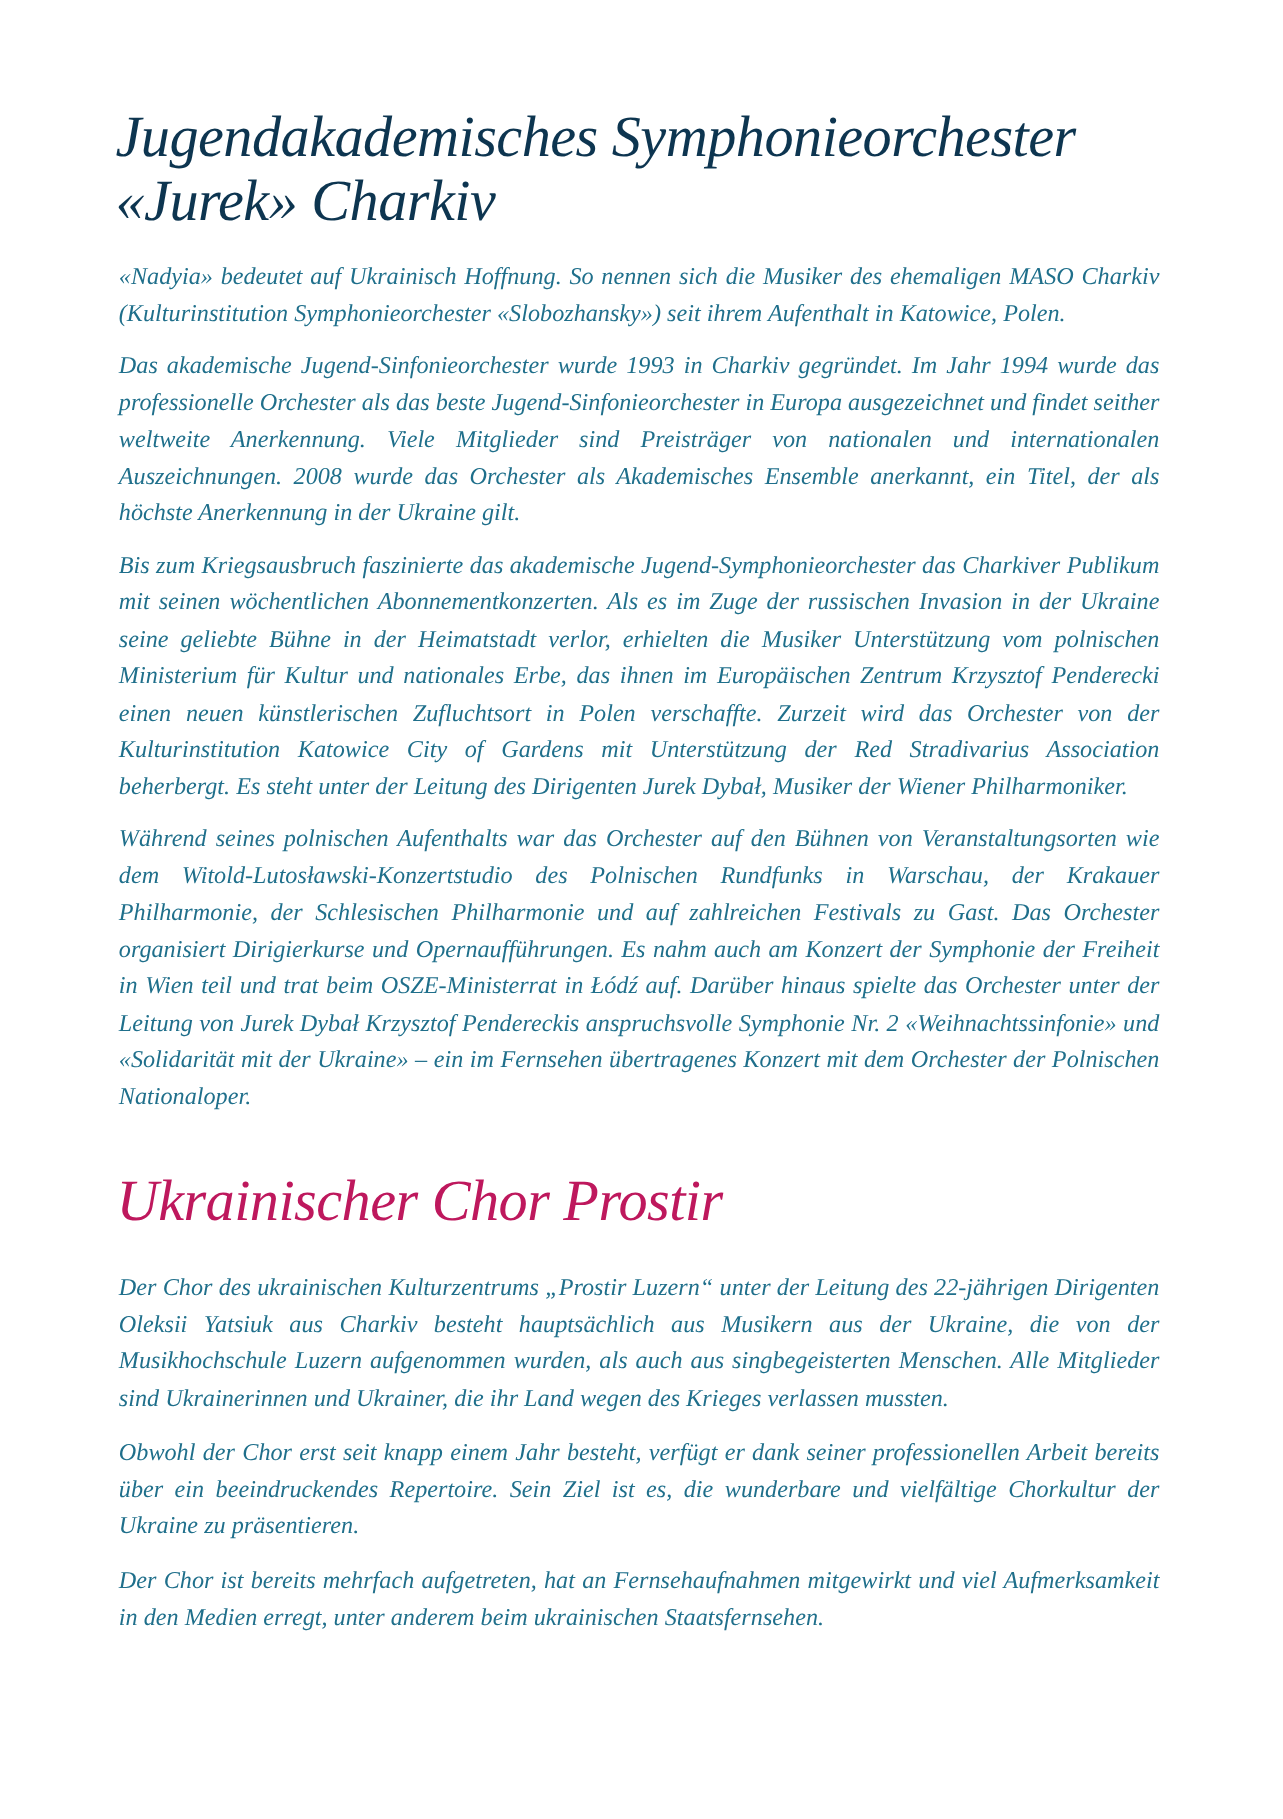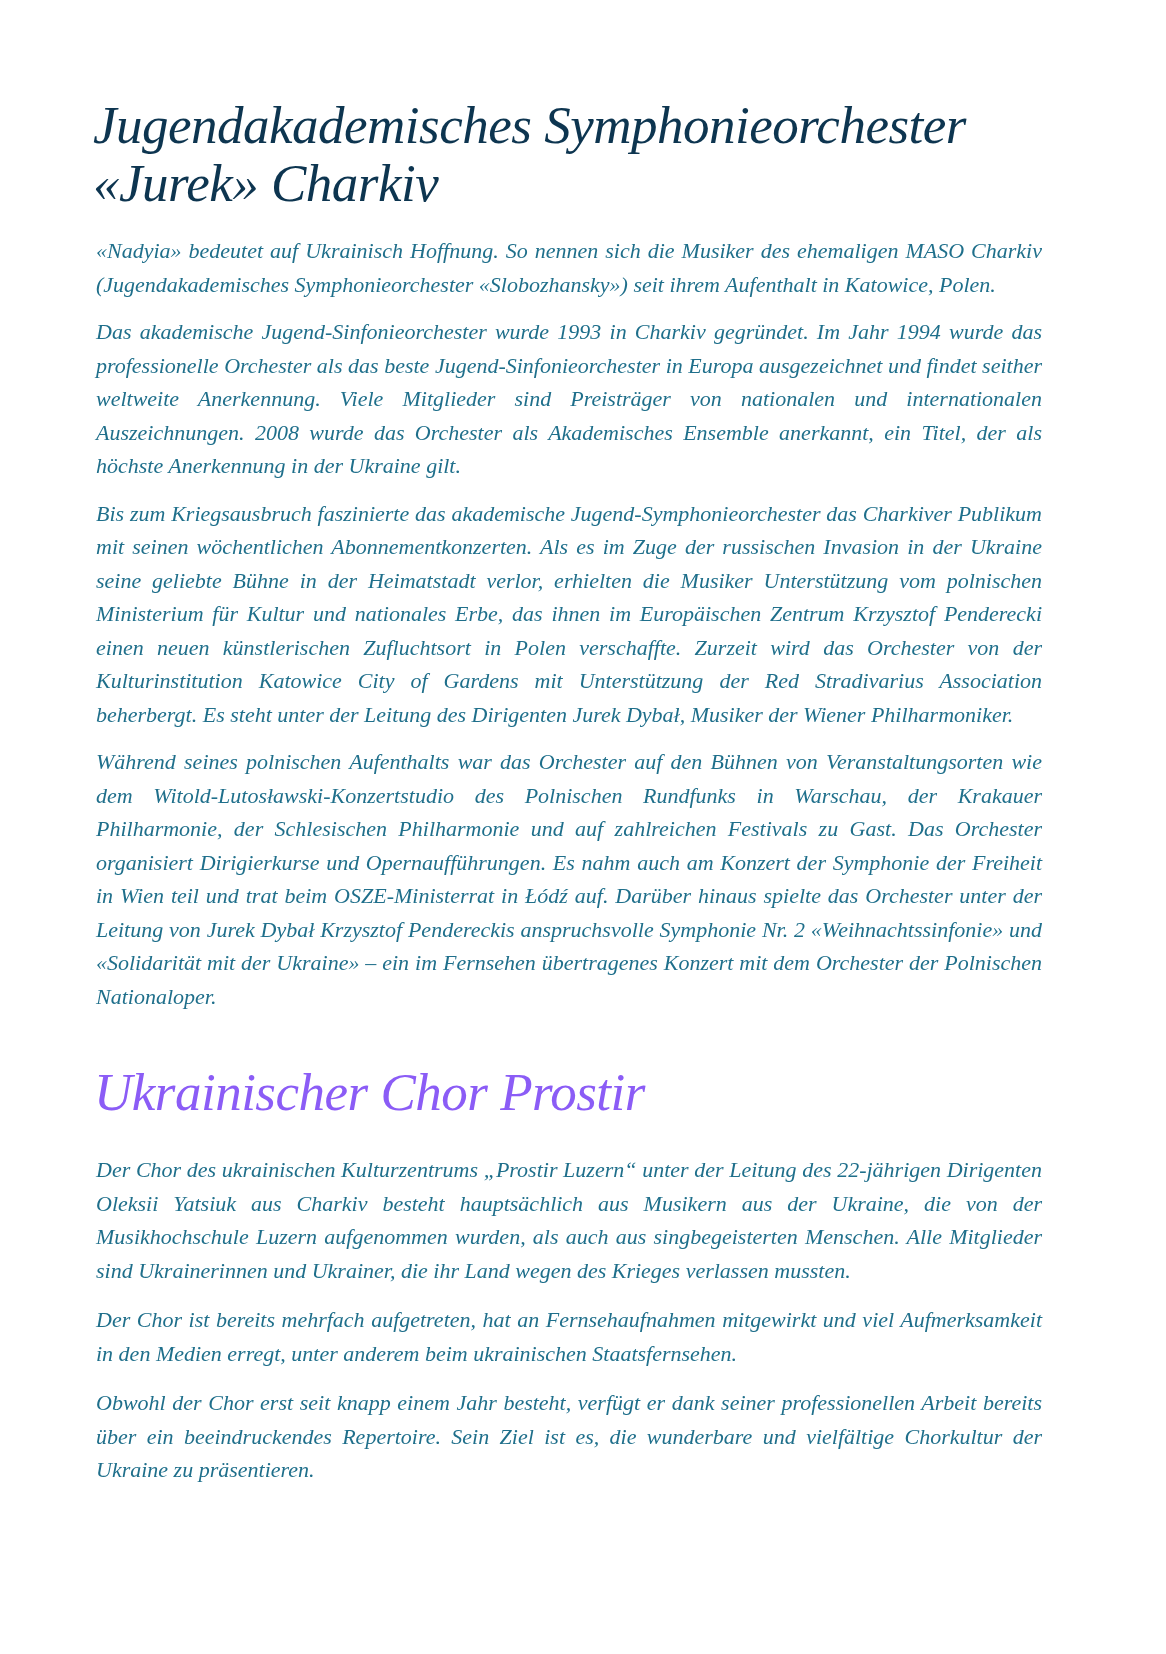--- a/index.html
+++ b/index.html
@@ -1,19 +1,19 @@
 <!DOCTYPE html>
 <html><head>
   <meta charset="utf-8">
   <style>
     html, body { margin: 0; padding: 0; background: #ffffff; }
     body { width: 1166px; height: 1654px; position: relative; overflow: hidden; }
     .page {
       position: absolute;
-      left: 96px;
+      left: 108px;
       top: 96px;
       width: 946px;
       font-family: "DejaVu Serif", "Liberation Serif", serif;
       font-style: italic;
     }
     h1.section-title {
       margin: 0;
       font-weight: normal;
       font-style: italic;
       color: #0d3550;
@@ -43,28 +43,28 @@
 </head>
 <body>
 
 <div class="page" lang="de">
 
   <section class="section-1">
     <h1 class="section-title" style="color: rgb(13, 53, 80);">
       <span>Jugendakademisches Symphonieorchester</span><br>
       <span>«Jurek» Charkiv</span>
     </h1>
-    <p class="body" style="color: rgb(31, 111, 139);">«Nadyia» bedeutet auf Ukrainisch Hoffnung. So nennen sich die Musiker des ehemaligen MASO Charkiv (Jugendakademisches Symphonieorchester «Slobozhansky») seit ihrem Aufenthalt in Katowice, Polen.</p>
+    <p class="body" style="color: rgb(31, 111, 139);">«Nadyia» bedeutet auf Ukrainisch Hoffnung. So nennen sich die Musiker des ehemaligen MASO Charkiv (Kulturinstitution Symphonieorchester «Slobozhansky») seit ihrem Aufenthalt in Katowice, Polen.</p>
     <p class="body" style="color: rgb(31, 111, 139);">Das akademische Jugend-Sinfonieorchester wurde 1993 in Charkiv gegründet. Im Jahr 1994 wurde das professionelle Orchester als das beste Jugend-Sinfonieorchester in Europa ausgezeichnet und findet seither weltweite Anerkennung.  Viele Mitglieder sind Preisträger von nationalen und internationalen Auszeichnungen. 2008 wurde das Orchester als Akademisches Ensemble anerkannt, ein Titel, der als höchste Anerkennung in der Ukraine gilt.</p>
     <p class="body" style="color: rgb(31, 111, 139);">Bis zum Kriegsausbruch faszinierte das akademische Jugend-Symphonieorchester das Charkiver Publikum mit seinen wöchentlichen Abonnementkonzerten. Als es im Zuge der russischen Invasion in der Ukraine seine geliebte Bühne in der Heimatstadt verlor, erhielten die Musiker Unterstützung vom polnischen Ministerium für Kultur und nationales Erbe, das ihnen im Europäischen Zentrum Krzysztof Penderecki einen neuen künstlerischen Zufluchtsort in Polen verschaffte. Zurzeit wird das Orchester von der Kulturinstitution Katowice City of Gardens mit Unterstützung der Red Stradivarius Association beherbergt. Es steht unter der Leitung des Dirigenten Jurek Dybał, Musiker der Wiener Philharmoniker.</p>
     <p class="body" style="color: rgb(31, 111, 139);">Während seines polnischen Aufenthalts war das Orchester auf den Bühnen von Veranstaltungsorten wie dem Witold-Lutosławski-Konzertstudio des Polnischen Rundfunks in Warschau, der Krakauer Philharmonie, der Schlesischen Philharmonie und auf zahlreichen Festivals zu Gast. Das Orchester organisiert Dirigierkurse und Opernaufführungen. Es nahm auch am Konzert der Symphonie der Freiheit in Wien teil und trat beim OSZE-Ministerrat in Łódź auf. Darüber hinaus spielte das Orchester unter der Leitung von Jurek Dybał Krzysztof Pendereckis anspruchsvolle Symphonie Nr. 2 «Weihnachtssinfonie» und «Solidarität mit der Ukraine» – ein im Fernsehen übertragenes Konzert mit dem Orchester der Polnischen Nationaloper.</p>
   </section>
 
   <section class="section-2">
-    <h1 class="section-title" style="color: #8b5cf6;">Ukrainischer Chor Prostir</h1>
+    <h1 class="section-title" style="color: #be185d;">Ukrainischer Chor Prostir</h1>
     <div class="paras">
       <p class="body" style="color: rgb(31, 111, 139);">Der Chor des ukrainischen Kulturzentrums „Prostir Luzern“ unter der Leitung des 22-jährigen Dirigenten Oleksii Yatsiuk aus Charkiv besteht hauptsächlich aus Musikern aus der Ukraine, die von der Musikhochschule Luzern aufgenommen wurden, als auch aus singbegeisterten Menschen. Alle Mitglieder sind Ukrainerinnen und Ukrainer, die ihr Land wegen des Krieges verlassen mussten.</p>
+      <p class="body" style="color: rgb(31, 111, 139);">Obwohl der Chor erst seit knapp einem Jahr besteht, verfügt er dank seiner professionellen Arbeit bereits über ein beeindruckendes Repertoire. Sein Ziel ist es, die wunderbare und vielfältige Chorkultur der Ukraine zu präsentieren.</p>
       <p class="body" style="color: rgb(31, 111, 139);">Der Chor ist bereits mehrfach aufgetreten, hat an Fernsehaufnahmen mitgewirkt und viel Aufmerksamkeit in den Medien erregt, unter anderem beim ukrainischen Staatsfernsehen.</p>
-      <p class="body" style="color: rgb(31, 111, 139);">Obwohl der Chor erst seit knapp einem Jahr besteht, verfügt er dank seiner professionellen Arbeit bereits über ein beeindruckendes Repertoire. Sein Ziel ist es, die wunderbare und vielfältige Chorkultur der Ukraine zu präsentieren.</p>
     </div>
   </section>
 
 </div>
 
 </body></html>

